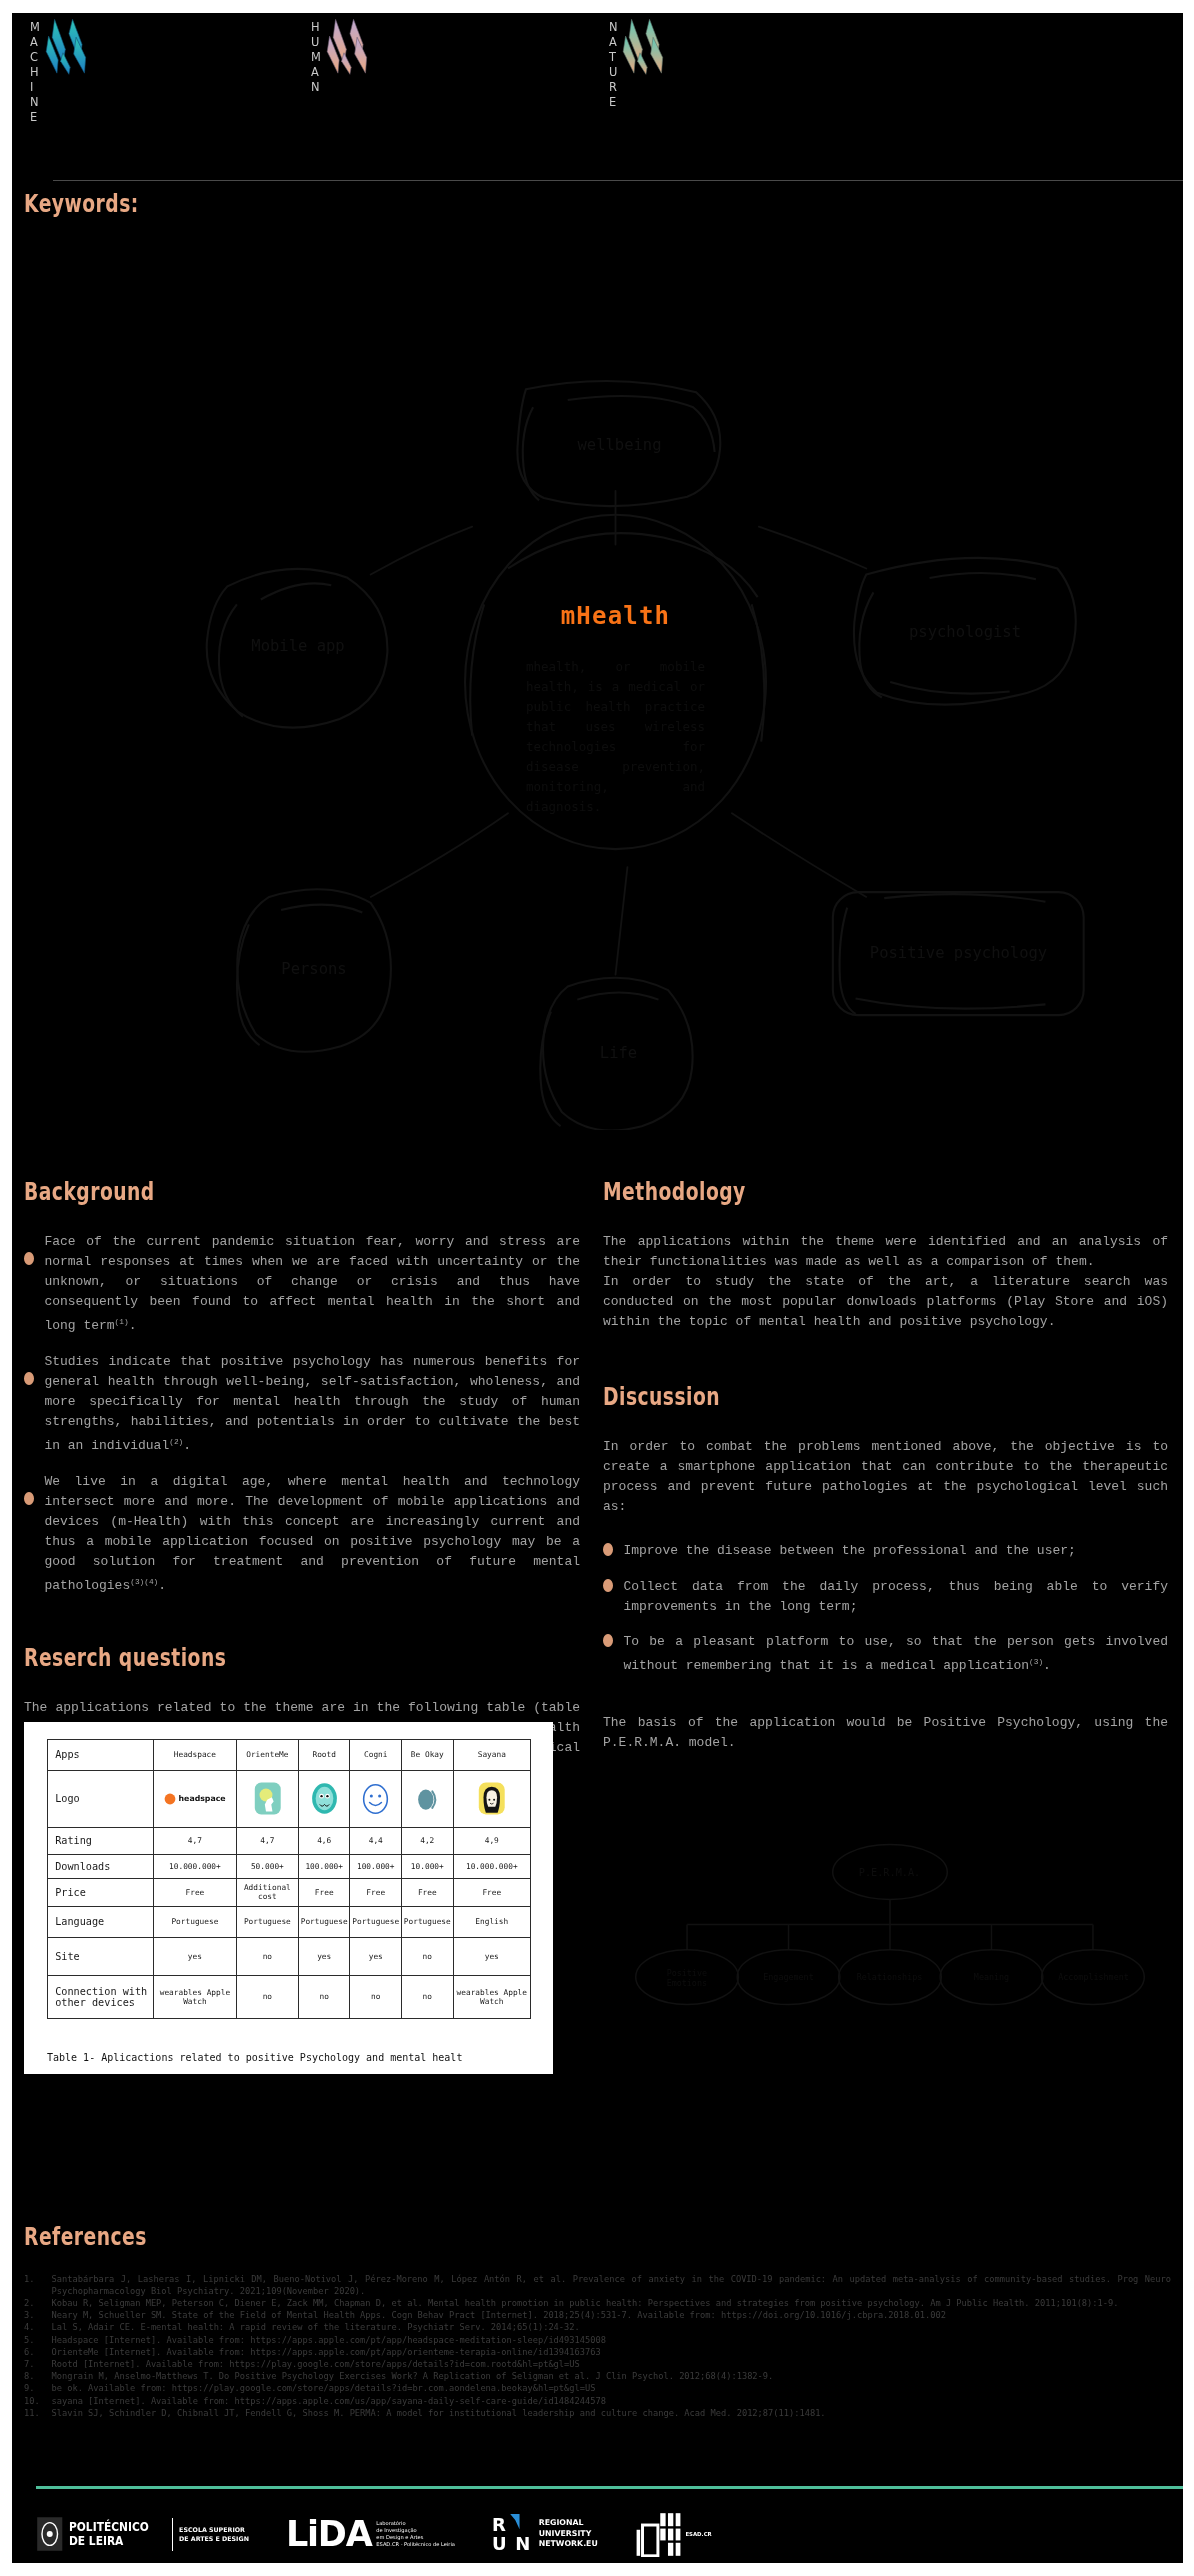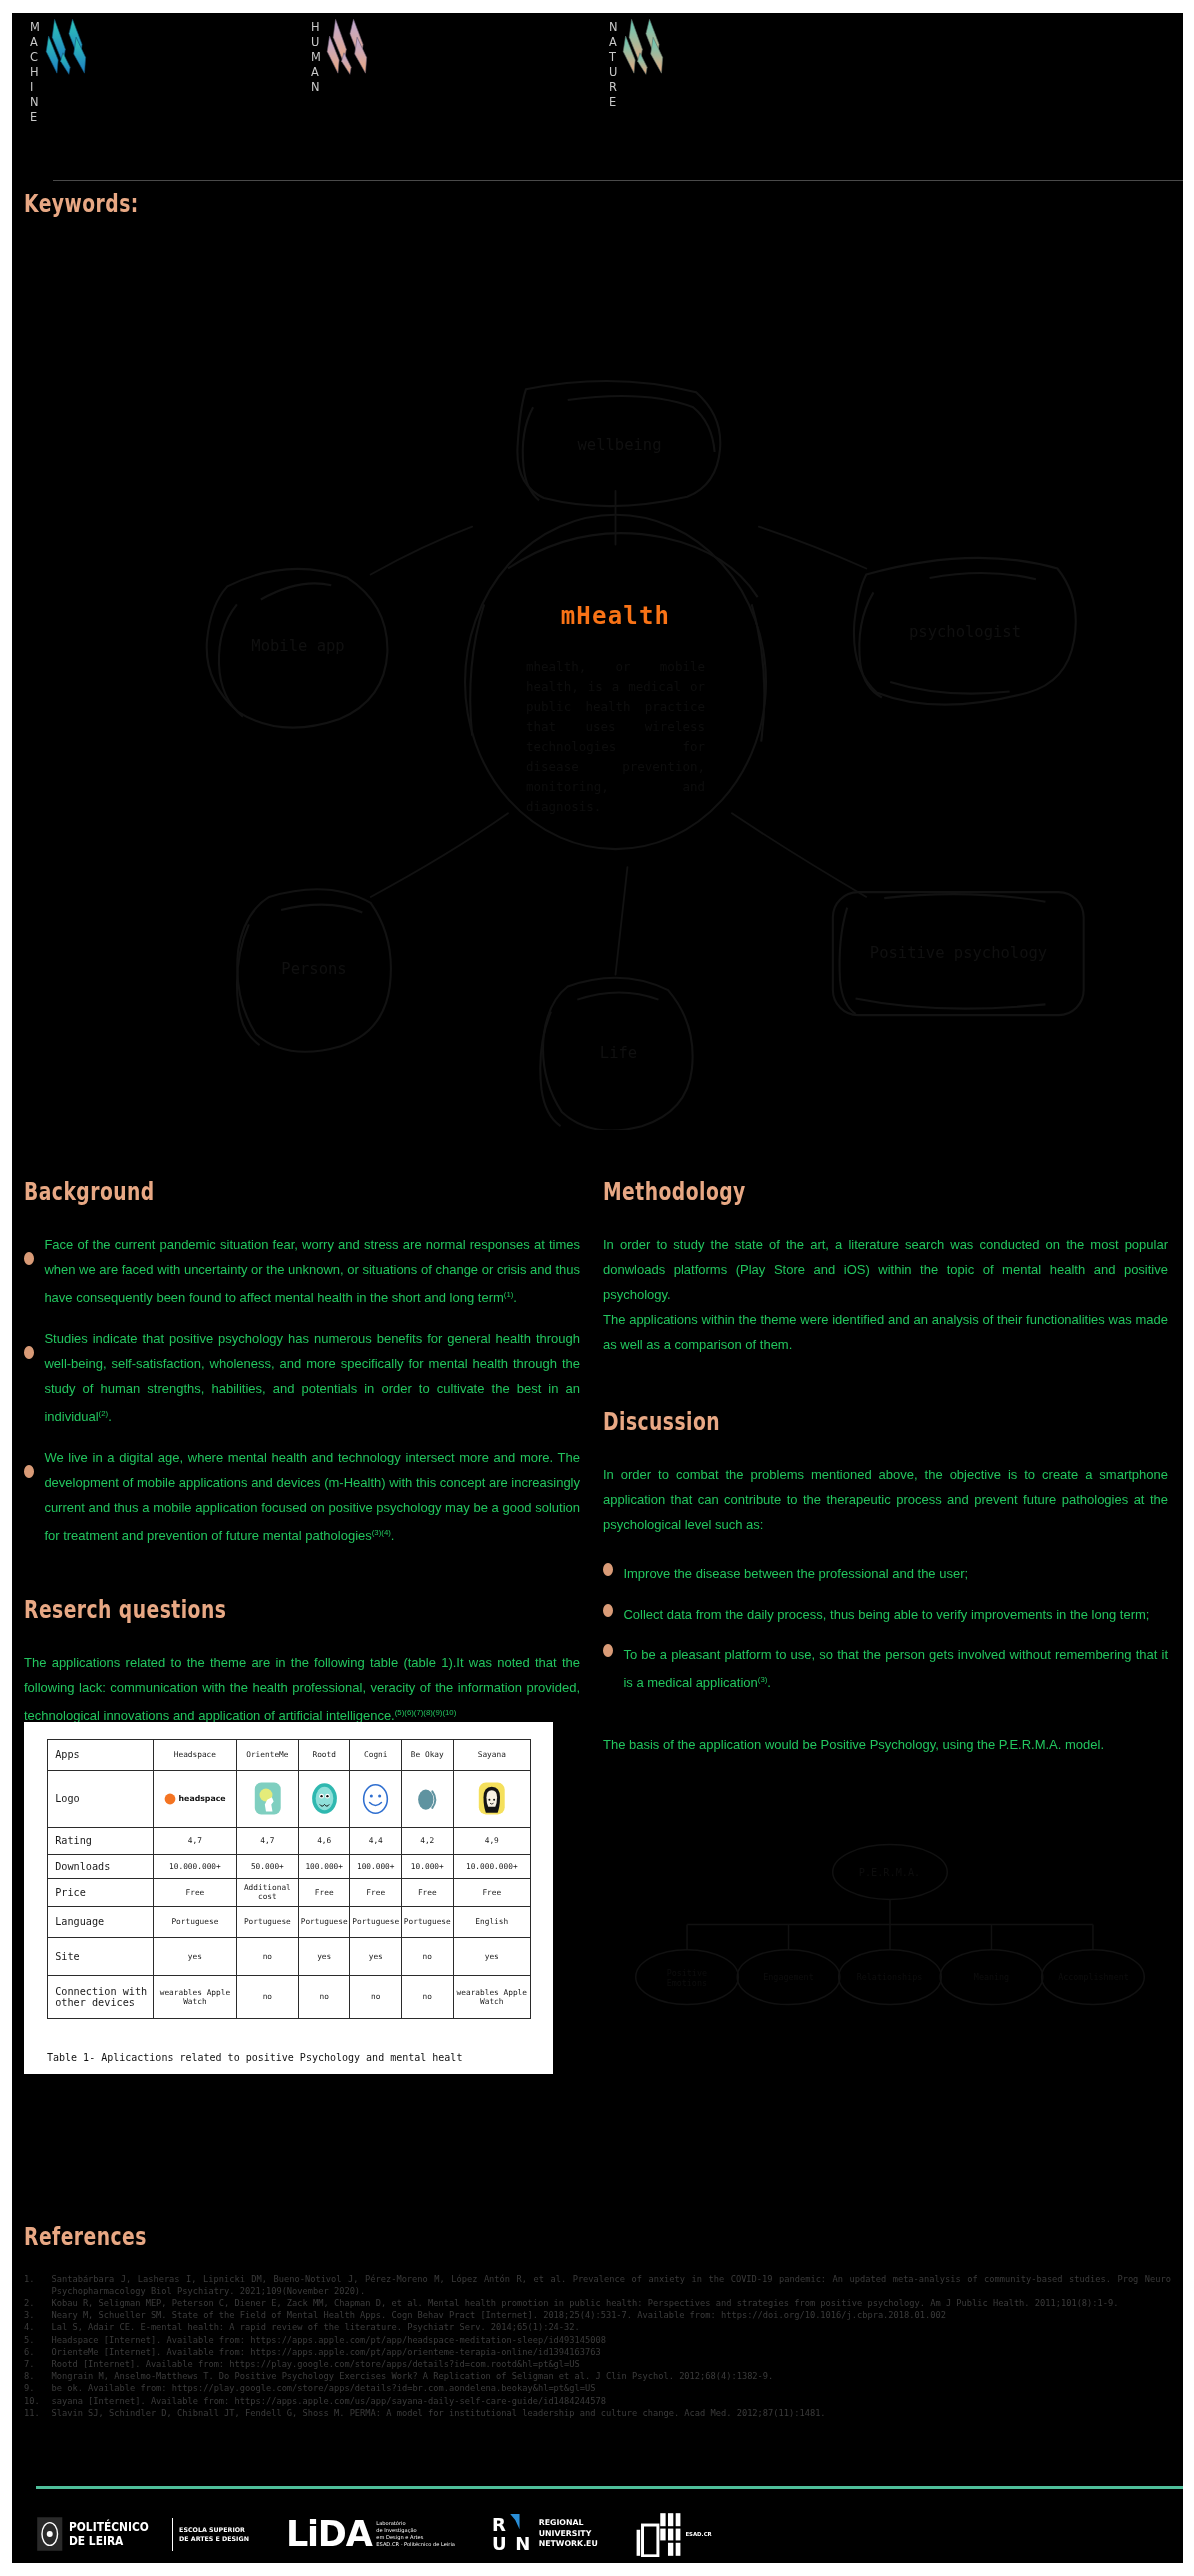--- a/index.html
+++ b/index.html
@@ -65,22 +65,22 @@
     position: absolute; color: #0d0d0d; font-size: 12.5px; line-height: 20px;
     text-align: justify; width: 179px;
   }
 
   
   #colL { position: absolute; left: 12px;  top: 1165px; width: 556px; }
   #colR { position: absolute; left: 591px; top: 1165px; width: 565px; }
 
   .sect-h { margin-bottom: 26px; }
   .para {
-    color: #22c55e; font-size: 13px; line-height: 25px;
-    text-align: justify; font-family: Liberation Sans, sans-serif;
+    color: #a3a3a3; font-size: 13px; line-height: 20px;
+    text-align: justify; font-family: Liberation Mono, monospace;
   }
   .bullets { list-style: none; }
   .bul {
     display: flex; align-items: flex-start; margin-bottom: 15.5px;
   }
   .dot {
     flex: 0 0 auto; width: 9.6px; height: 13px; border-radius: 50%;
     background: #d99b77; margin-right: 10.8px; margin-top: 20.3px;
   }
   .bul.short .dot { margin-top: 2.4px; }
@@ -334,22 +334,22 @@
 
     <div id="rq">
       <div class="h1 sect-h">Reserch questions</div>
       <div class="para"><span>The applications related to the theme are in the following table (table 1).It was noted that the following lack: communication with the health professional, veracity of the information provided, technological innovations and application of artificial intelligence.</span><sup>(5)(6)(7)(8)(9)(10)</sup></div>
     </div>
   </div>
 
   <div id="colR">
 
     <div class="h1 sect-h">Methodology</div>
+    <div class="para">The applications within the theme were identified and an analysis of their functionalities was made as well as a comparison of them.</div>
     <div class="para">In order to study the state of the art, a literature search was conducted on the most popular donwloads platforms (Play Store and iOS) within the topic of mental health and positive psychology.</div>
-    <div class="para">The applications within the theme were identified and an analysis of their functionalities was made as well as a comparison of them.</div>
 
     <div style="height:51px"></div>
 
     <div class="h1 sect-h">Discussion</div>
     <div class="para">In order to combat the problems mentioned above, the objective is to create a smartphone application that can contribute to the therapeutic process and prevent future pathologies at the psychological level such as:</div>
 
     <ul class="bullets" style="margin-top:24px">
       <li class="bul short">
         <span class="dot"></span>
         <span class="txt para"><span>Improve the disease between the professional and the user;</span></span>

